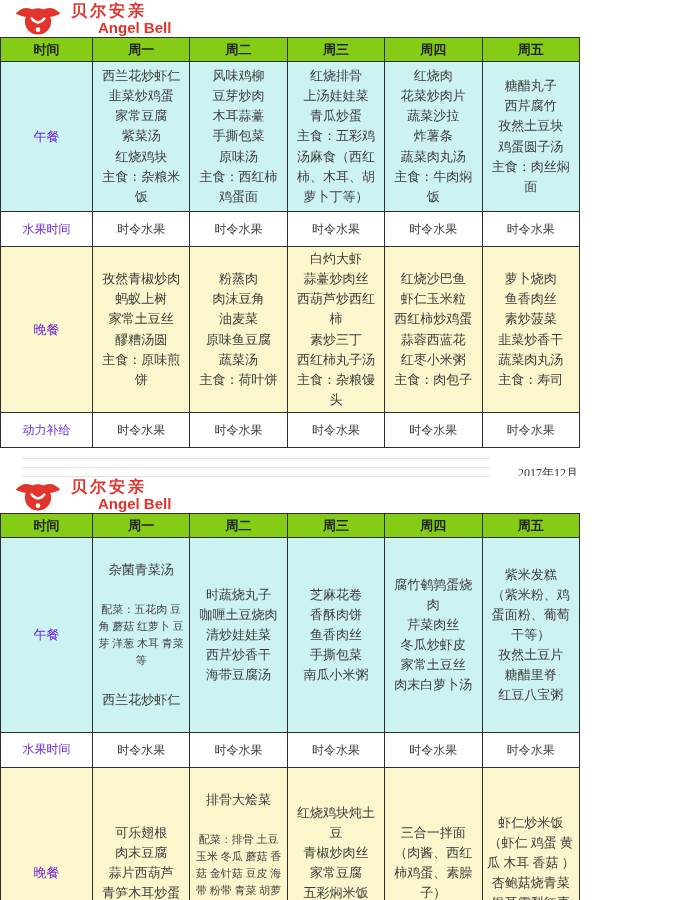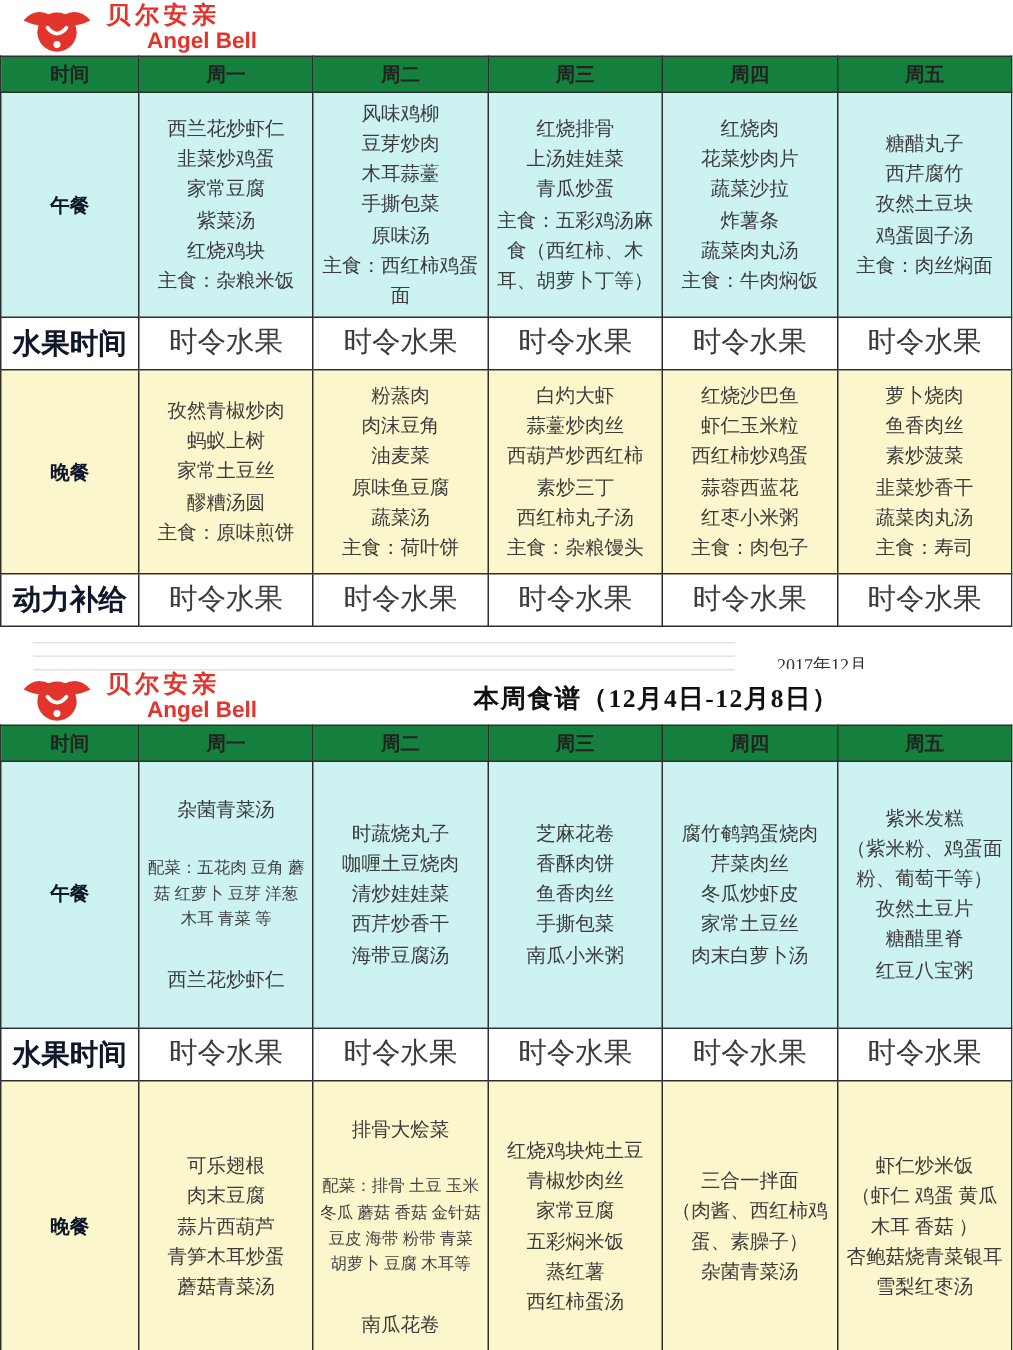--- a/index.html
+++ b/index.html
@@ -2,39 +2,39 @@
 <html><head>
 <meta charset="utf-8">
 <style>
   :root{ --red:#e2342c; --ink:#2e2e2e; --cyan:#cdf2f2; --yellow:#fbf6cb; --text:#3c3c3c; }
   *{box-sizing:border-box;}
   html,body{margin:0;padding:0;}
   body{
     width:675px;height:900px;overflow:hidden;background:#fff;
     font-family:"Liberation Serif","DejaVu Serif",serif;color:var(--text);
   }
-  .page{width:675px;height:900px;position:relative;}
+  .page{width:580px;height:900px;position:relative;}
 
   
   .band{display:flex;align-items:center;height:37px;padding:1px 6px 0 12px;}
   .brand{display:flex;align-items:center;gap:7px;width:208px;flex:0 0 auto;}
   .brand-text{display:flex;flex-direction:column;line-height:1.05;}
   .brand-cn{color:var(--red);font-weight:bold;font-size:16px;letter-spacing:3px;}
   .brand-en{color:var(--red);font-weight:bold;font-size:15px;font-family:"Liberation Sans","DejaVu Sans",sans-serif;margin-left:27px;}
   .band-title{flex:1;text-align:center;font-size:17px;font-weight:bold;color:#101010;letter-spacing:1px;padding-right:14px;}
 
   table{width:100%;border-collapse:collapse;table-layout:fixed;}
   col.c-time{width:92px;}
   th,td{border:1px solid var(--ink);text-align:center;vertical-align:middle;padding:2px 4px;}
-  thead th{height:24px;font-size:13px;font-weight:bold;color:#222;background:#15803d;}
+  thead th{height:24px;font-size:13px;font-weight:bold;color:#222;background:#84cc16;}
   td.cell{font-size:13px;line-height:1.55;white-space:pre-line;color:var(--text);}
-  .rowlabel{font-size:13px;font-weight:bold;color:#0f172a;}
+  .rowlabel{font-size:13px;font-weight:normal;color:#6d28d9;}
   tr.lunch td{background:var(--cyan);}
   tr.dinner td{background:var(--yellow);}
-  tr.fruit td{background:#fff;height:35px;font-size:19px;}
+  tr.fruit td{background:#fff;height:35px;font-size:12px;}
   .t1 tr.lunch td{height:150px;}
   .t1 tr.dinner td{height:136px;}
   .t2 tr.lunch td{height:136px;}
   .t2 tr.dinner td{height:154px;}
   .dm{font-size:13px;line-height:1.5;}
   .ds{font-size:11px;line-height:1.55;color:#444;margin:1px 0;}
 
   
   .t1-footer{position:relative;height:28px;}
   .school-line{position:absolute;left:412px;top:1px;width:240px;text-align:center;font-size:13px;color:#333;}
@@ -183,21 +183,20 @@
           <path d="M49 11 Q41 2 31 7 L34 15 Q43 14 49 11 Z" fill="#e2342c"></path>
           <circle cx="26" cy="19" r="13.5" fill="#e2342c"></circle>
           <path d="M19.5 16 Q26 24 32.5 16" stroke="#ffffff" stroke-width="2.6" fill="none" stroke-linecap="round"></path>
           <circle cx="26" cy="27.5" r="2.4" fill="#ffffff"></circle>
         </svg>
         <div class="brand-text">
           <span class="brand-cn">贝尔安亲</span>
           <span class="brand-en">Angel Bell</span>
         </div>
       </div>
-      <div class="band-title">本周食谱（12月4日-12月8日）</div>
     </div>
 
     <table>
       <colgroup>
           <col class="c-time">
           <col>
           <col>
           <col>
           <col>
           <col>

